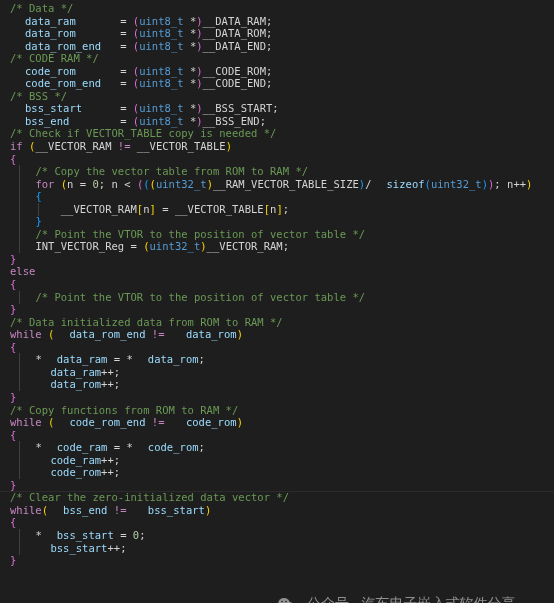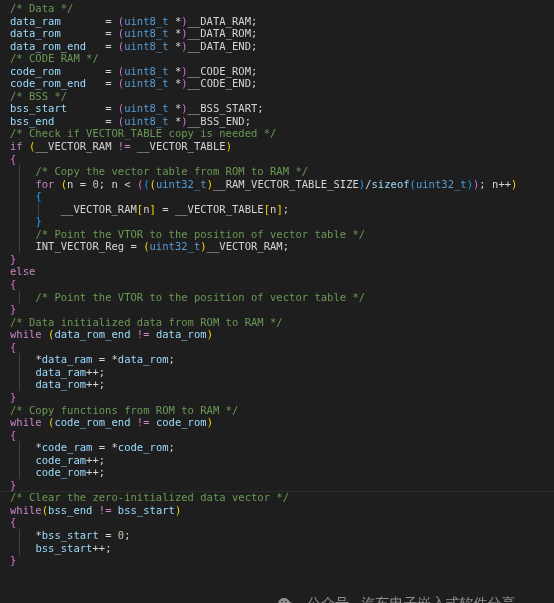--- a/index.html
+++ b/index.html
@@ -44,21 +44,21 @@
     position: absolute;
     left: 0; right: 0;
     height: 1px;
     background: #2b2b2b;
   }
 
   
   .cmt { color: #6a9955; }
   .kw  { color: #c586c0; }
   .typ { color: #569cd6; }
-  .var { color: #9cdcfe; }
+  .var { color: #9cdcfe; margin-left: 15px; }
   .pln { color: #d4d4d4; }
   .num { color: #b5cea8; }
   .br1 { color: #ffd700; }
   .br2 { color: #da70d6; }
   .br3 { color: #179fff; }
 
   
   #watermark {
     position: absolute;
     left: 278px;

